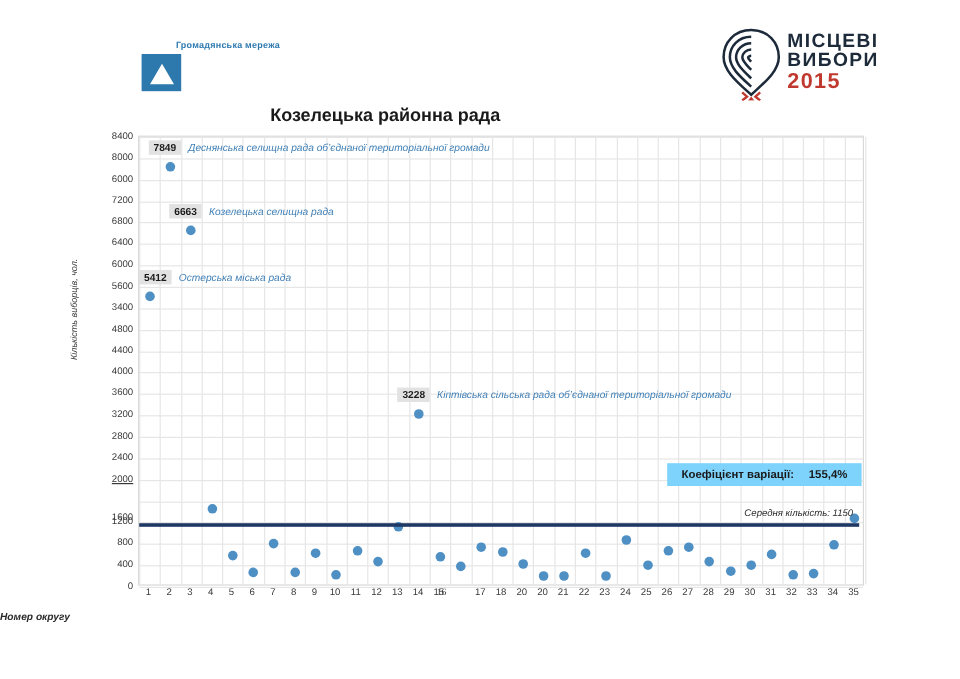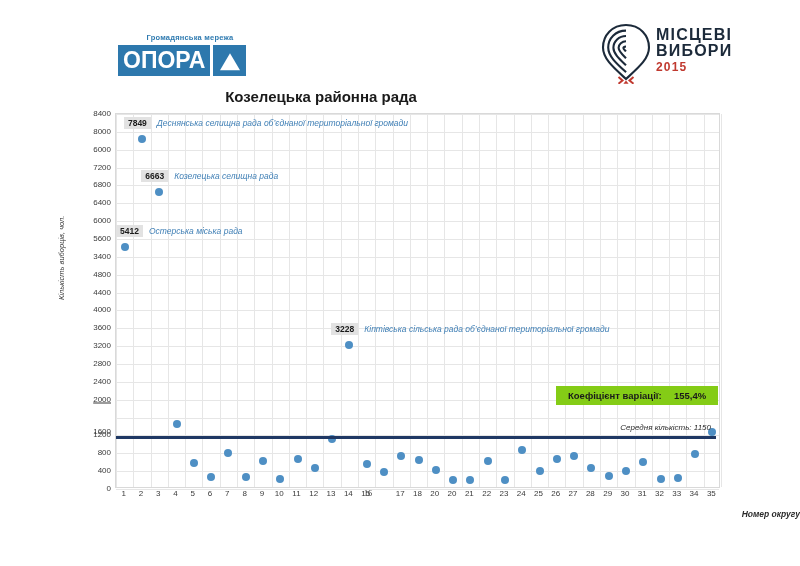--- a/index.html
+++ b/index.html
@@ -10,64 +10,63 @@
   #opora-tagline{position:absolute;left:0;top:0;width:144px;text-align:center;font-size:7.5px;font-weight:bold;color:#2e7ab0;letter-spacing:0.2px;}
   #opora-boxes{position:absolute;left:0;top:12px;display:flex;gap:3px;}
   #opora-word{background:#2d78ad;color:#fff;font-size:23px;font-weight:bold;line-height:31px;padding:0 5px;letter-spacing:0px;font-family:"Liberation Sans",sans-serif;}
   #opora-tri-box{background:#2d78ad;width:33px;height:31px;position:relative;}
   #opora-tri{position:absolute;left:50%;top:50%;transform:translate(-50%,-46%);width:0;height:0;border-left:10px solid transparent;border-right:10px solid transparent;border-bottom:17px solid #ffffff;}
 
   #elections-logo{position:absolute;left:600px;top:22px;width:150px;height:62px;}
   #el-pin{position:absolute;left:0;top:0;width:52px;height:62px;}
   #el-text{position:absolute;left:56px;top:5px;}
   #el-l1,#el-l2{font-size:16px;font-weight:bold;color:#1c2a3a;letter-spacing:1.2px;line-height:16px;}
-  #el-year{font-size:12px;font-weight:bold;color:#c0392f;letter-spacing:1.2px;line-height:17px;}
+  #el-year{font-size:18px;font-weight:bold;color:#c0392f;letter-spacing:1.2px;line-height:17px;}
 
   
   #chart-title{position:absolute;left:0;top:88px;width:642px;text-align:center;font-size:15px;font-weight:bold;color:#1a1a1a;}
 
   
   #plot{position:absolute;left:115px;top:113px;width:605px;height:375px;
         background:#ffffff;border:1px solid #d9d9d9;box-sizing:border-box;}
   #grid-h,#grid-v{position:absolute;left:0;top:0;right:0;bottom:0;}
   .gl-h{position:absolute;left:0;right:0;height:1px;background:#e6e6e6;}
   .gl-v{position:absolute;top:0;bottom:0;width:1px;background:#e6e6e6;}
 
   
   #yaxis{position:absolute;left:78px;top:113px;width:33px;height:375px;}
   .ytick{position:absolute;right:0;font-size:8px;color:#3a3a3a;text-align:right;width:33px;transform:translateY(-50%);}
   #ylabel{position:absolute;left:57px;top:300px;font-size:7.5px;color:#3a3a3a;font-style:italic;
           transform:rotate(-90deg);transform-origin:left top;white-space:nowrap;}
 
   
   #xaxis{position:absolute;left:115px;top:489px;width:605px;height:14px;}
   .xtick{position:absolute;font-size:8px;color:#3a3a3a;text-align:center;transform:translateX(-50%);}
-  #xlabel{position:absolute;left:0;top:509px;width:800px;text-align:right;font-size:8.5px;font-weight:bold;color:#2a2a2a;font-style:italic;}
+  #xlabel{position:absolute;left:0;top:509px;width:800px;text-align:left;font-size:8.5px;font-weight:bold;color:#2a2a2a;font-style:italic;}
 
   
   .pt{position:absolute;width:8px;height:8px;border-radius:50%;background:#4e8fc4;transform:translate(-50%,-50%);}
 
   
   #meanline{position:absolute;height:3px;background:#1f3864;}
   #meanlabel{position:absolute;font-size:8px;font-style:italic;color:#2a2a2a;white-space:nowrap;}
 
   
   .callout{position:absolute;white-space:nowrap;display:flex;align-items:center;gap:6px;}
   .co-val{background:#e2e2e2;color:#1a1a1a;font-size:8.5px;font-weight:bold;padding:1px 4px;}
   .co-txt{color:#3f7fb5;font-size:8.5px;font-style:italic;}
 
-  #cv-box{position:absolute;background:#84cc16;padding:4px 12px;font-size:9.5px;font-weight:bold;color:#1a1a1a;white-space:nowrap;text-align:right;}
+  #cv-box{position:absolute;background:#7dd3fc;padding:4px 12px;font-size:9.5px;font-weight:bold;color:#1a1a1a;white-space:nowrap;text-align:right;}
 </style>
 </head>
 <body>
 
 <div id="opora-logo">
   <div id="opora-tagline">Громадянська мережа</div>
   <div id="opora-boxes">
-    <div id="opora-word">ОПОРА</div>
     <div id="opora-tri-box">
         <div id="opora-tri"></div>
       </div>
   </div>
 </div>
 
 <div id="elections-logo">
   <div id="el-pin">
     <svg width="52" height="62" viewBox="0 0 52 62">
       <g fill="none" stroke="#1c2a3a" stroke-width="2.1">

